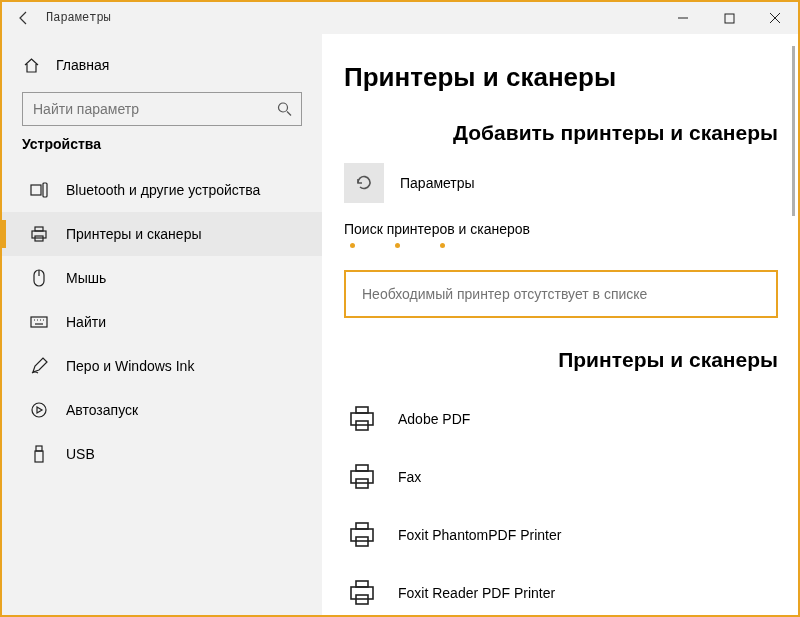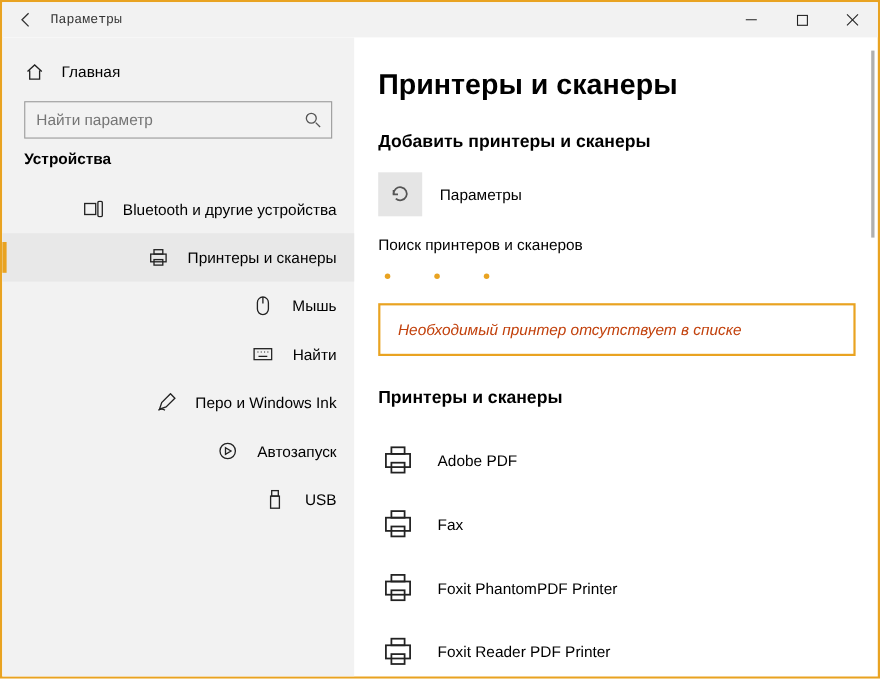--- a/index.html
+++ b/index.html
@@ -88,26 +88,25 @@
     color:#666;
   }
   .section-title {
     font-weight: 600;
     font-size: 14px;
     padding: 10px 20px 16px 20px;
   }
   .nav-item {
     display:flex; align-items:center;
     height: 44px;
-    padding: 0 16px;
+    padding: 0 28px;
     gap: 18px;
     font-size: 14px;
     position: relative;
     cursor: default;
-    justify-content: flex-end;
   }
   .nav-item.active::before {
     content: "";
     position: absolute;
     left: 0; top: 8px; bottom: 8px;
     width: 4px;
     background: #e9a321;
   }
   .nav-item.active {
     background: #e8e8e8;
@@ -122,49 +121,49 @@
     overflow-y: auto;
     position: relative;
   }
   .main h1 {
     font-weight: 600;
     font-size: 26px;
     margin-bottom: 28px;
   }
   .main h2 {
     font-weight: 600;
-    font-size: 16px;
+    font-size: 21px;
     margin-bottom: 18px;
+    text-align: right;
   }
   .refresh-row {
     display:flex; align-items:center; gap:16px;
     margin-bottom: 18px;
   }
   .refresh-btn {
     width:40px; height:40px;
     background:#e5e5e5;
     display:flex; align-items:center; justify-content:center;
   }
   .status-text {
     font-size: 14px;
-    margin-bottom: 18px;
+    margin-bottom: 6px;
   }
   .dots {
     display:flex; gap:40px; margin-left:6px; margin-bottom:22px;
   }
   .dots span {
     width:5px; height:5px; border-radius:50%; background:#e9a321;
   }
   .missing-box {
     border: 2px solid #e9a321;
     padding: 14px 16px;
     margin-bottom: 30px;
-    color: #c2410c;
-    font-size: 14px;
-    font-style: italic;
+    color: #737373;
+    font-size: 14px;
   }
   .printer-item {
     display:flex; align-items:center; gap:18px;
     height: 58px;
   }
   .printer-icon {
     width:36px; height:36px;
     display:flex; align-items:center; justify-content:center;
   }
   .scrollbar {

